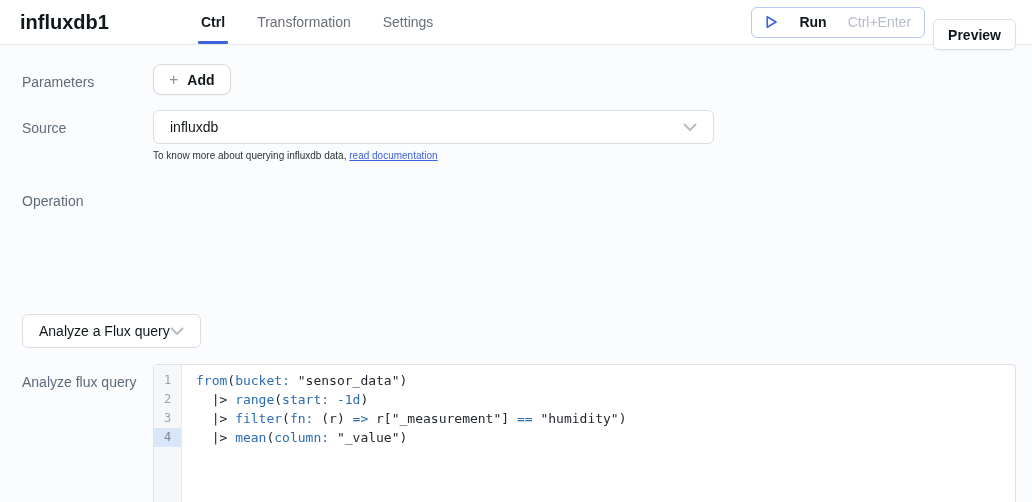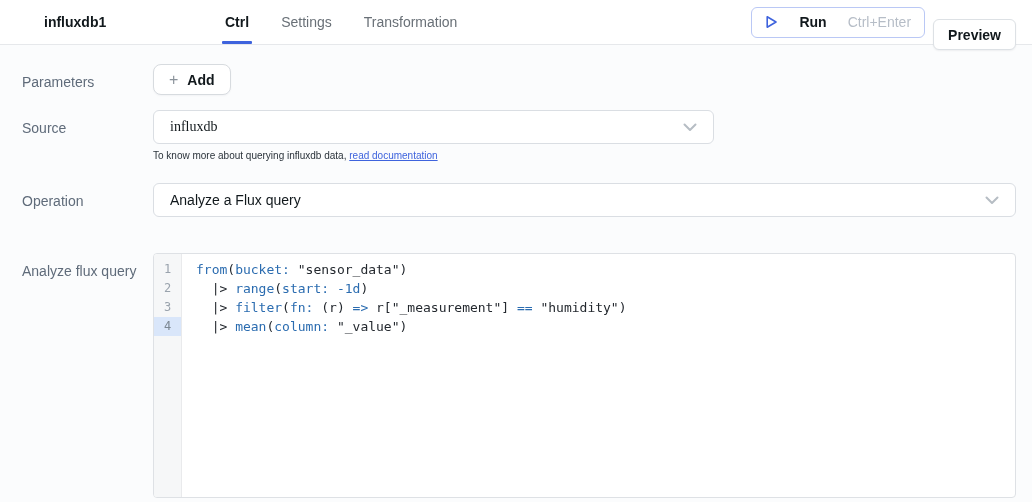--- a/index.html
+++ b/index.html
@@ -8,21 +8,21 @@
     font-family:"Liberation Sans", sans-serif;
     background:#fbfcfd;
     color:#11181c;
   }
   
   header {
     height:45px; background:#ffffff; border-bottom:1px solid #e6e8eb;
     display:flex; align-items:stretch; position:relative;
   }
   .q-title {
-    margin-left:44px; font-weight:700; font-size:14px; color:#11181c;
+    margin-left:20px; font-weight:700; font-size:20px; color:#11181c;
     display:flex; align-items:center; width:142px;
   }
   .tabs { display:flex; align-items:stretch; margin-left:28px; gap:10px; }
   .tab {
     border:none; background:none; cursor:pointer;
     font-family:inherit; font-size:14px; color:#697077;
     padding:0 11px; position:relative;
   }
   .tab.active { color:#11181c; font-weight:600; }
   .tab.active::after {
@@ -59,27 +59,27 @@
     font-family:inherit; font-size:14px; font-weight:600; color:#11181c;
     box-shadow:0 1px 2px rgba(16,24,40,.04);
   }
   .plus { color:#8a929a; font-size:16px; font-weight:400; line-height:1; }
   .select {
     height:34px; background:#fff; border:1px solid #dadee3; border-radius:6px;
     display:flex; align-items:center; padding:0 16px;
     font-size:14px; color:#11181c; cursor:pointer;
   }
   .select .chev { margin-left:auto; display:flex; align-items:center; }
-  .src-select { width:561px;font-family:Liberation Serif, serif; }
+  .src-select { width:561px; }
   .op-select { width:100%; }
   .help-text { margin-top:6px; font-size:10px; color:#2b333b; }
   .help-text a { color:#3e63dd; text-decoration:underline; cursor:pointer; }
   .mb1 { margin-bottom:15px; }
   .mb2 { margin-bottom:22px; }
-  .mb3 { margin-bottom:36px; }
+  .mb3 { margin-bottom:16px;flex-direction:column; }
   
   .editor {
     display:flex; height:245px; background:#fff;
     border:1px solid #dee1e5; border-radius:4px; overflow:hidden;
   }
   .gutter {
     flex:0 0 28px; width:28px; background:#f6f7f8;
     border-right:1px solid #e9eaec; padding-top:6px;
   }
   .ln {
@@ -100,22 +100,22 @@
 </style>
 </head>
 <body>
 
 <div class="app">
 
   <header>
     <div class="q-title">influxdb1</div>
     <nav class="tabs" id="tabs">
         <button class="tab active">Ctrl</button>
+        <button class="tab">Transformation</button>
         <button class="tab">Settings</button>
-        <button class="tab">Transformation</button>
       </nav>
     <div class="header-actions">
       <button class="run-btn">
         <span style="display:flex;align-items:center;">
           <svg width="13" height="14" viewBox="0 0 13 14" fill="none">
             <path d="M2.2 1.8 L11 7 L2.2 12.2 Z" stroke="#3e63dd" stroke-width="1.6" stroke-linejoin="round" fill="none"></path>
           </svg>
         </span>
         <span>Run</span>
         <span class="run-shortcut">Ctrl+Enter</span>

